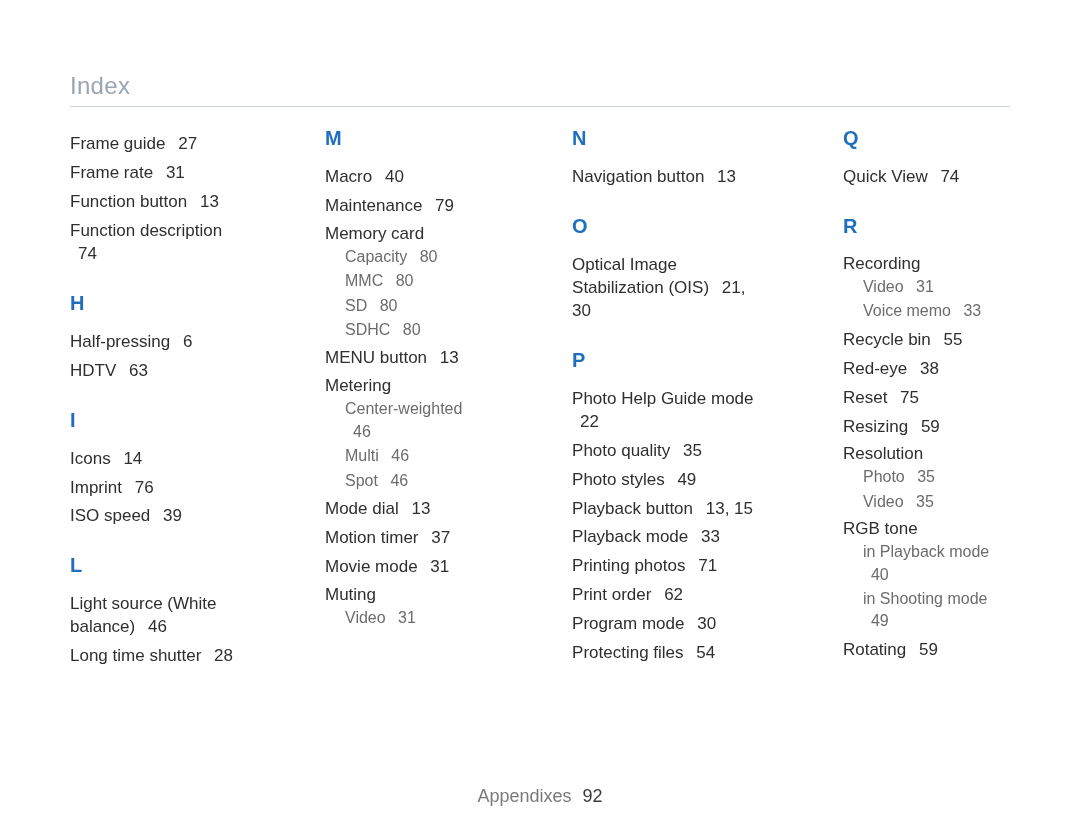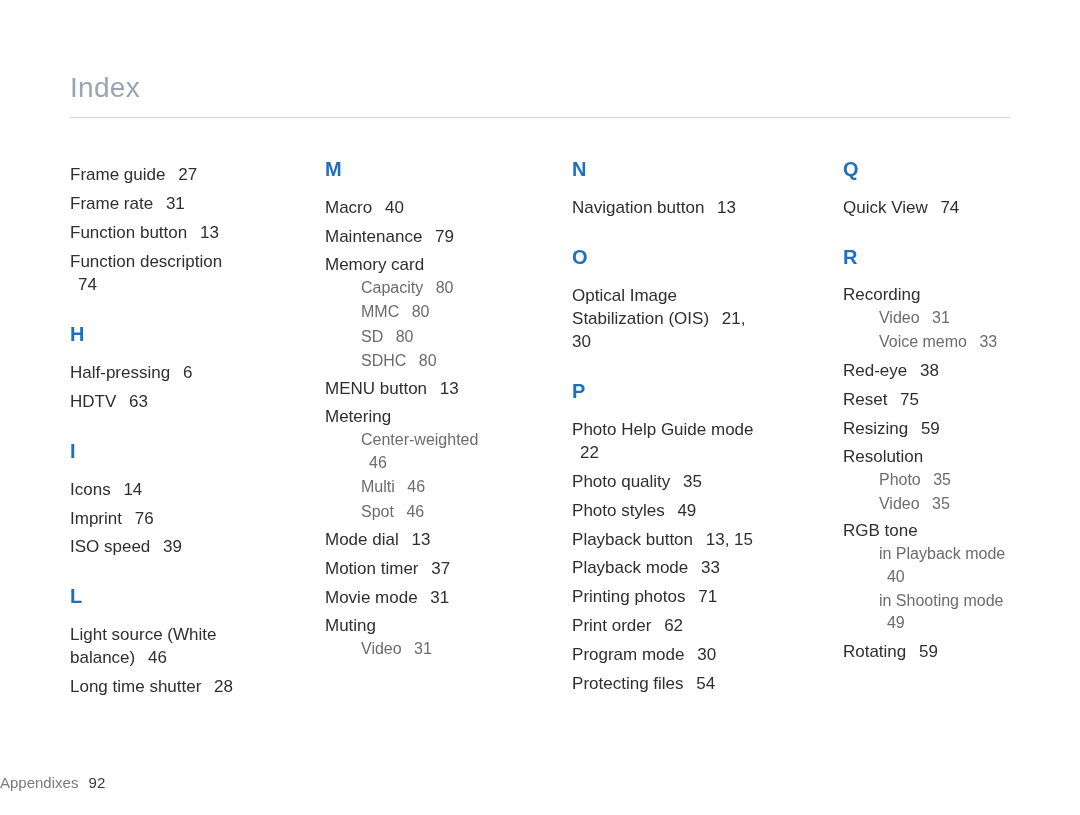--- a/index.html
+++ b/index.html
@@ -13,26 +13,26 @@
   }
   .page {
     position: relative;
     width: 1080px;
     height: 815px;
     box-sizing: border-box;
     padding: 72px 70px 0 70px;
   }
   .header {
     color: #9aa4b2;
-    font-size: 28px;
+    font-size: 24px;
     font-weight: 400;
     letter-spacing: 0.3px;
     border-bottom: 1px solid #d0d6e0;
-    padding-bottom: 13px;
-    margin-bottom: 40px;
+    padding-bottom: 6px;
+    margin-bottom: 20px;
   }
   .columns {
     display: flex;
     justify-content: center;
     gap: 80px;
   }
   .col { width: 220px; }
   .col:nth-child(2) { width: 210px; }
   .col:nth-child(3) { width: 240px; }
   .col:nth-child(4) { width: 210px; }
@@ -47,39 +47,40 @@
 
   .entry {
     font-size: 17px;
     color: #2f2f2f;
     line-height: 1.35;
     margin: 6px 0;
   }
   .entry .pg { margin-left: 8px; }
 
   .sub {
-    margin-left: 36px;
+    margin-left: 20px;
     font-size: 16px;
     color: #6c6c6c;
     line-height: 1.4;
     margin-top: 2px;
     margin-bottom: 2px;
   }
   .sub .pg { margin-left: 8px; }
 
   .group-head {
     font-size: 17px;
     color: #2f2f2f;
     margin: 6px 0 2px 0;
   }
 
   .footer {
     position: absolute;
-    left: 0; right: 0; bottom: 24px;
-    font-size: 15px;
+    left: 0; right: 0; bottom: 8px;
+    text-align: center;
+    font-size: 18px;
     color: #7a7a7a;
   }
   .footer .num { color: #3a3a3a; margin-left: 6px; }
 </style>
 </head>
 <body>
 
 <div class="page">
   <div class="header">Index</div>
 
@@ -136,20 +137,21 @@
         <div class="entry"><span>Program mode</span>  <span class="pg">30</span></div>
         <div class="entry"><span>Protecting files</span>  <span class="pg">54</span></div>
       </div>
       <div class="col">
         <div class="letter">Q</div>
         <div class="entry"><span>Quick View</span>  <span class="pg">74</span></div>
         <div class="letter">R</div>
         <div class="group-head">Recording</div>
         <div class="sub"><span>Video</span>  <span class="pg">31</span></div>
         <div class="sub"><span>Voice memo</span>  <span class="pg">33</span></div>
+        <div class="entry"><span>Recycle bin</span>  <span class="pg">55</span></div>
         <div class="entry"><span>Red-eye</span>  <span class="pg">38</span></div>
         <div class="entry"><span>Reset</span>  <span class="pg">75</span></div>
         <div class="entry"><span>Resizing</span>  <span class="pg">59</span></div>
         <div class="group-head">Resolution</div>
         <div class="sub"><span>Photo</span>  <span class="pg">35</span></div>
         <div class="sub"><span>Video</span>  <span class="pg">35</span></div>
         <div class="group-head">RGB tone</div>
         <div class="sub"><span>in Playback mode</span>  <span class="pg">40</span></div>
         <div class="sub"><span>in Shooting mode</span>  <span class="pg">49</span></div>
         <div class="entry"><span>Rotating</span>  <span class="pg">59</span></div>

